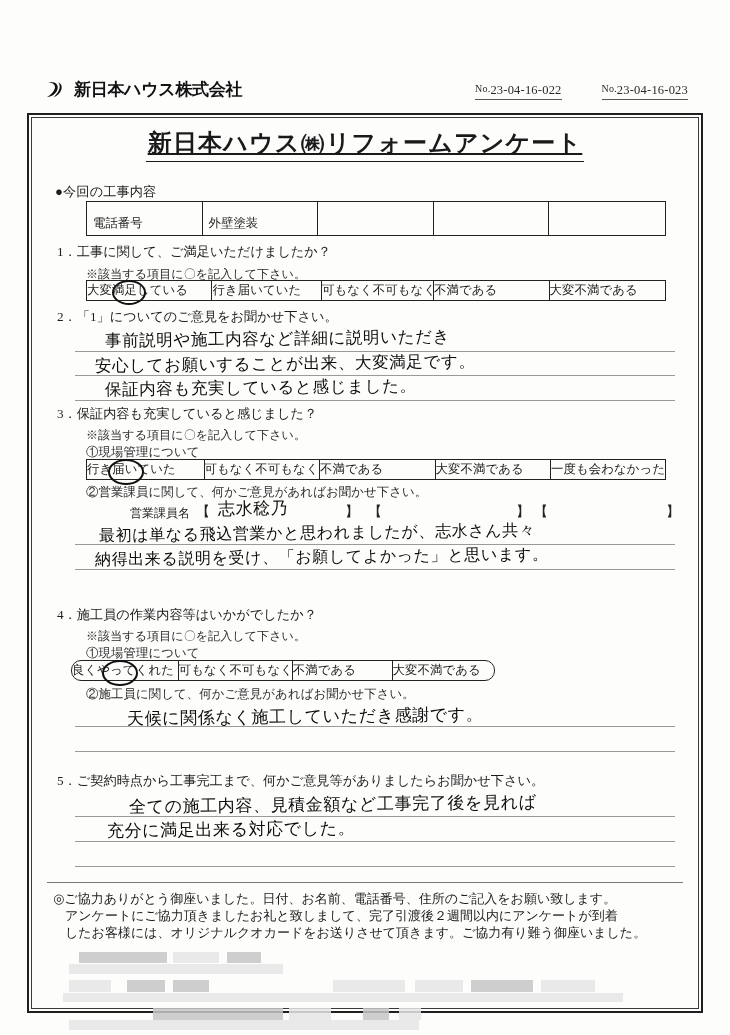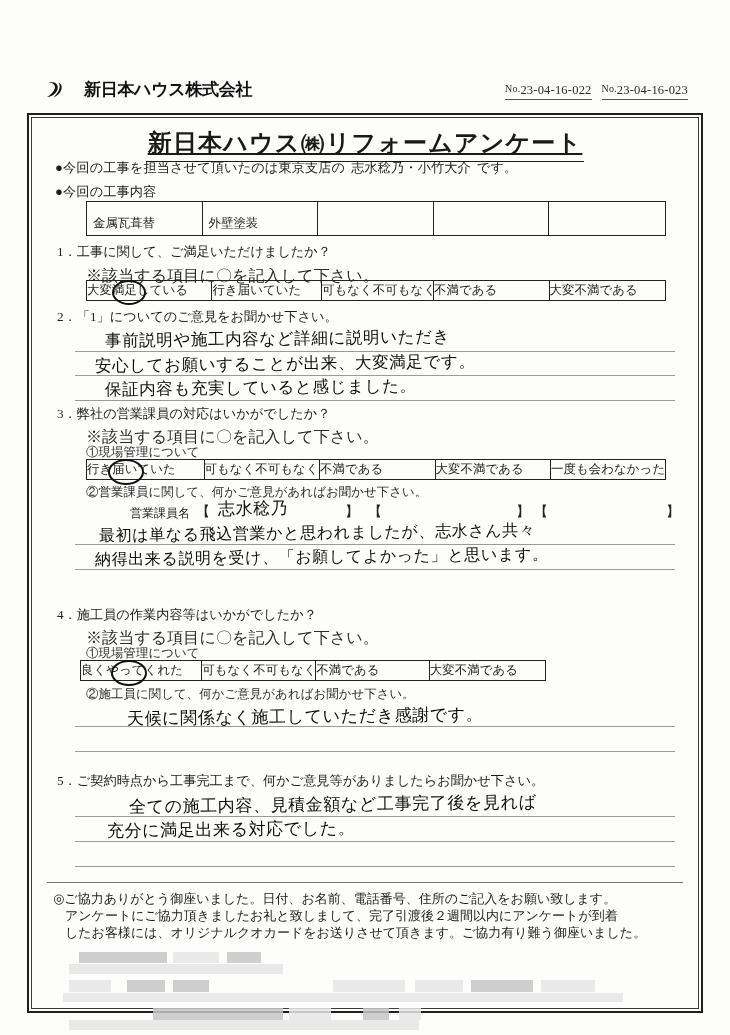--- a/index.html
+++ b/index.html
@@ -29,41 +29,41 @@
   .letterhead {
     position: absolute;
     left: 44px; top: 78px;
     width: 646px; height: 30px;
   }
   .brand {
     position: absolute;
     left: 0; top: 0;
     display: flex;
     align-items: center;
-    gap: 19px;
+    gap: 9px;
   }
   .brand-mark {
     width: 21px; height: 21px;
     position: relative;
     display: inline-block;
   }
   .brand-mark svg { display: block; }
   .brand-name {
     font-family: "DejaVu Sans", "Liberation Sans", sans-serif;
     font-size: 17px;
     font-weight: bold;
     letter-spacing: -0.3px;
     color: #111;
     white-space: nowrap;
   }
   .doc-numbers {
     position: absolute;
     right: 2px; top: 5px;
     display: flex;
-    gap: 10px;
+    gap: 40px;
   }
   .doc-no {
     font-family: "Liberation Serif", serif;
     font-size: 12.5px;
     color: #2a2a2a;
     border-bottom: 1px solid #555;
     padding-bottom: 1px;
     letter-spacing: 0.2px;
     white-space: nowrap;
   }
@@ -113,21 +113,21 @@
   
   .p-line {
     position: absolute;
     font-size: 13.2px;
     letter-spacing: 0.1px;
     white-space: nowrap;
     color: #1c1c1c;
   }
   .p-small {
     position: absolute;
-    font-size: 16px;
+    font-size: 12px;
     letter-spacing: 0.1px;
     white-space: nowrap;
     color: #2a2a2a;
   }
   .q-num {
     position: absolute;
     font-size: 13.2px;
     white-space: nowrap;
     color: #1c1c1c;
   }
@@ -278,31 +278,28 @@
 
 <div class="frame-outer"></div>
 <div class="frame-inner"></div>
 
 <div class="sheet">
 
   <div class="form-title">
     <span>新日本ハウス㈱リフォームアンケート</span>
   </div>
 
-  <div class="p-line" style="left:22px; top:40px;">
-    <span>●</span><span>今回の工事を担当させて頂いたのは東京支店の</span><span class="emph-name">志水稔乃・小竹大介</span><span>です。</span>
-  </div>
 
   <div class="p-line" style="left:22px; top:64px;">
     <span>●</span><span>今回の工事内容</span>
   </div>
 
   <div class="work-table" style="left:53px; top:82px; width:580px; height:35px;">
     <div class="work-cell" style="width:116px;">
-        <span>金属瓦葺替</span>
+        <span>電話番号</span>
       </div>
     <div class="work-cell" style="width:116px;">
         <span>外壁塗装</span>
       </div>
     <div class="work-cell" style="width:116px;">
         <span></span>
       </div>
     <div class="work-cell" style="width:116px;">
         <span></span>
       </div>
@@ -341,21 +338,21 @@
 
   <div class="ruled" style="left:42px; top:232px; width:600px;"></div>
   <div class="ruled" style="left:42px; top:256px; width:600px;"></div>
   <div class="ruled" style="left:42px; top:281px; width:600px;"></div>
 
   <div class="hand" style="left:72px; top:209px;">事前説明や施工内容など詳細に説明いただき</div>
   <div class="hand" style="left:62px; top:234px;">安心してお願いすることが出来、大変満足です。</div>
   <div class="hand" style="left:72px; top:258px;">保証内容も充実していると感じました。</div>
 
   <div class="q-num" style="left:24px; top:286px;">
-    <span>3．</span><span>弊社の営業課員の対応はいかがでしたか？</span>
+    <span>3．</span><span>保証内容も充実していると感じました？</span>
   </div>
   <div class="p-small" style="left:53px; top:308px;">※該当する項目に〇を記入して下さい。</div>
   <div class="p-small" style="left:53px; top:325px; font-size:12.4px;">①現場管理について</div>
 
   <div class="choice-row" style="left:53px; top:340px; width:580px;">
     <div class="choice-cell" style="width:118px;">
       <span>行き届いていた</span>
       <span class="hand-circle" style="left:21px; top:-1px; width:32px; height:22px;"></span>
     </div>
     <div class="choice-cell" style="width:116px;">
@@ -392,21 +389,21 @@
 
   <div class="hand" style="left:66px; top:404px; font-size:16px;">最初は単なる飛込営業かと思われましたが、志水さん共々</div>
   <div class="hand" style="left:62px; top:428px; font-size:16px;">納得出来る説明を受け、「お願してよかった」と思います。</div>
 
   <div class="q-num" style="left:24px; top:487px;">
     <span>4．</span><span>施工員の作業内容等はいかがでしたか？</span>
   </div>
   <div class="p-small" style="left:53px; top:509px;">※該当する項目に〇を記入して下さい。</div>
   <div class="p-small" style="left:53px; top:526px; font-size:12.4px;">①現場管理について</div>
 
-  <div class="choice-row" style="left:47px; top:541px; width:466px;">
+  <div class="choice-row" style="left:38px; top:541px; width:424px;border-radius:10px;">
     <div class="choice-cell" style="width:122px;">
       <span>良くやってくれた</span>
       <span class="hand-circle" style="left:30px; top:-1px; width:32px; height:22px;"></span>
     </div>
     <div class="choice-cell" style="width:114px;">
         <span>可もなく不可もなく</span>
       </div>
     <div class="choice-cell" style="width:114px;">
         <span>不満である</span>
       </div>

